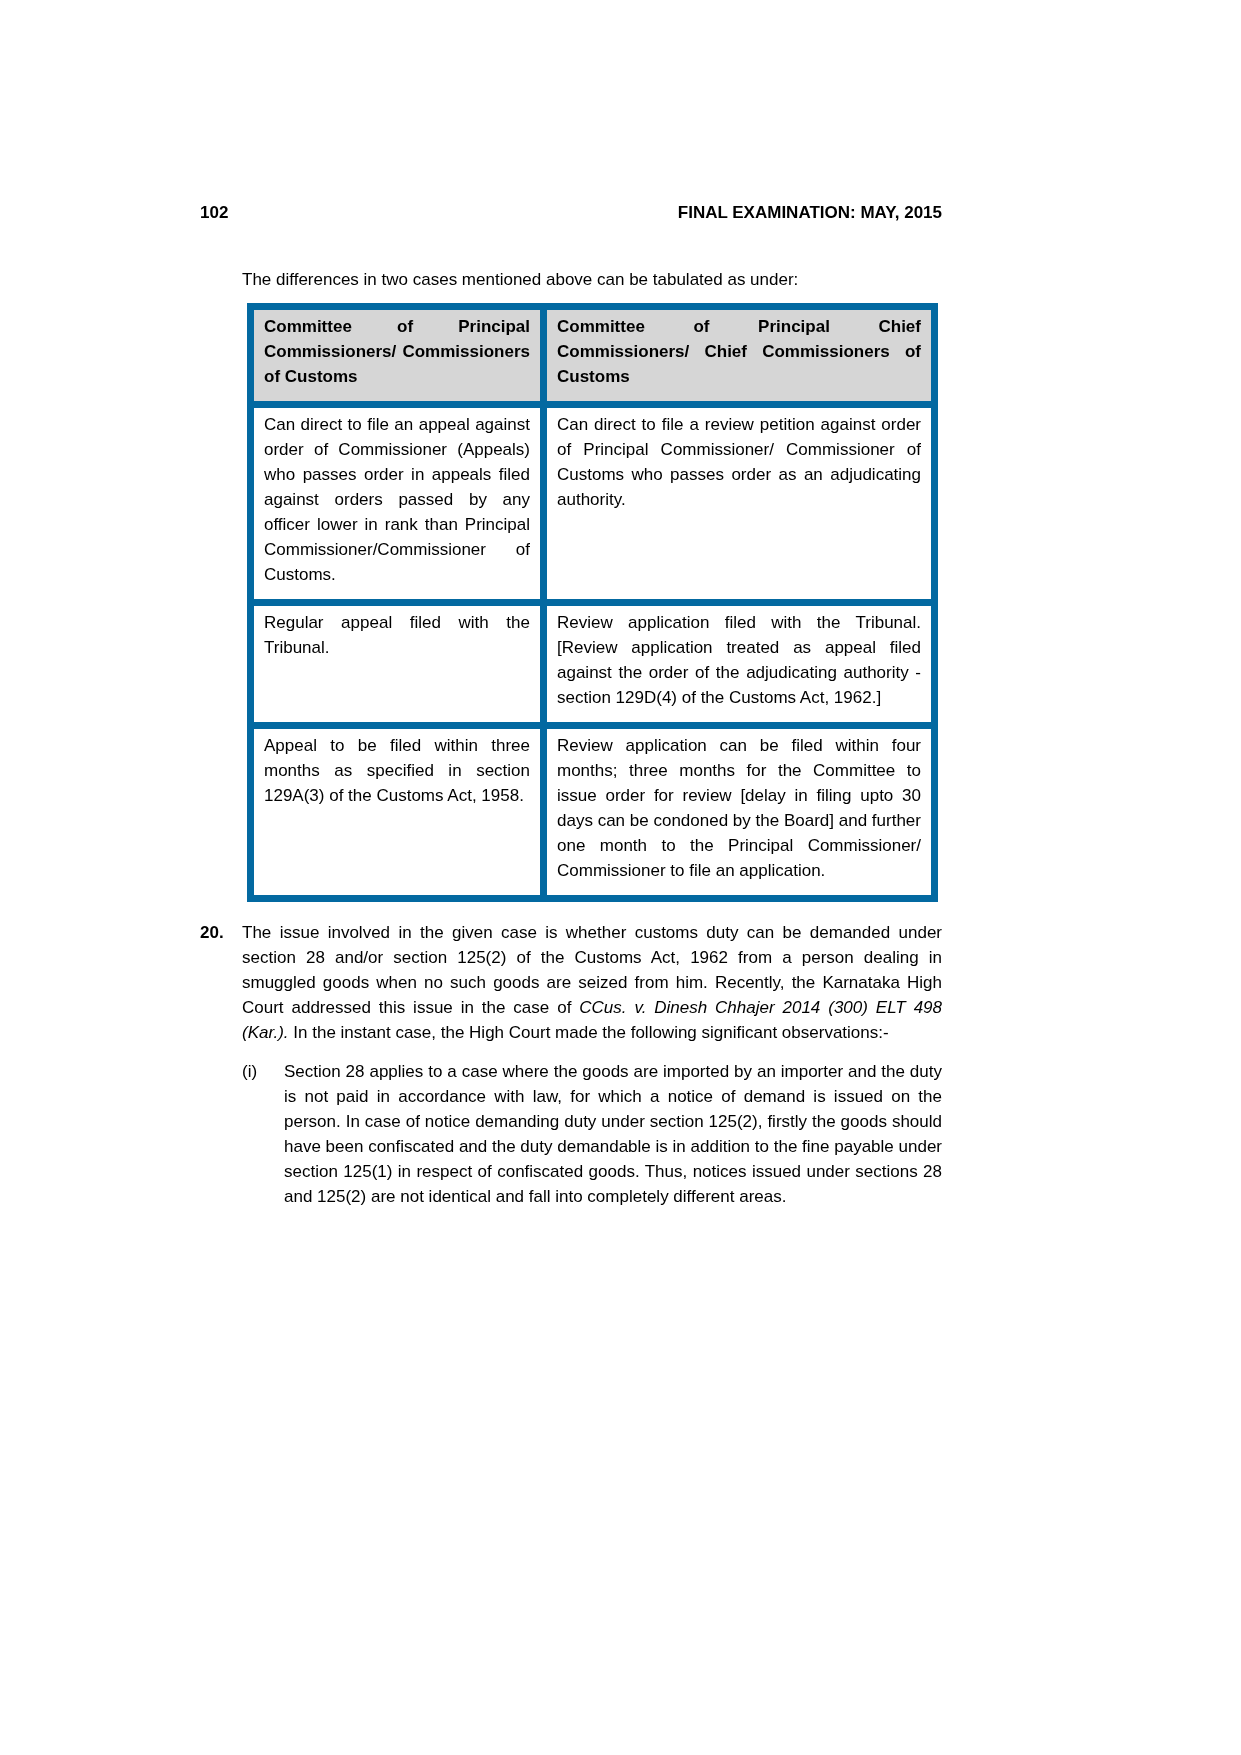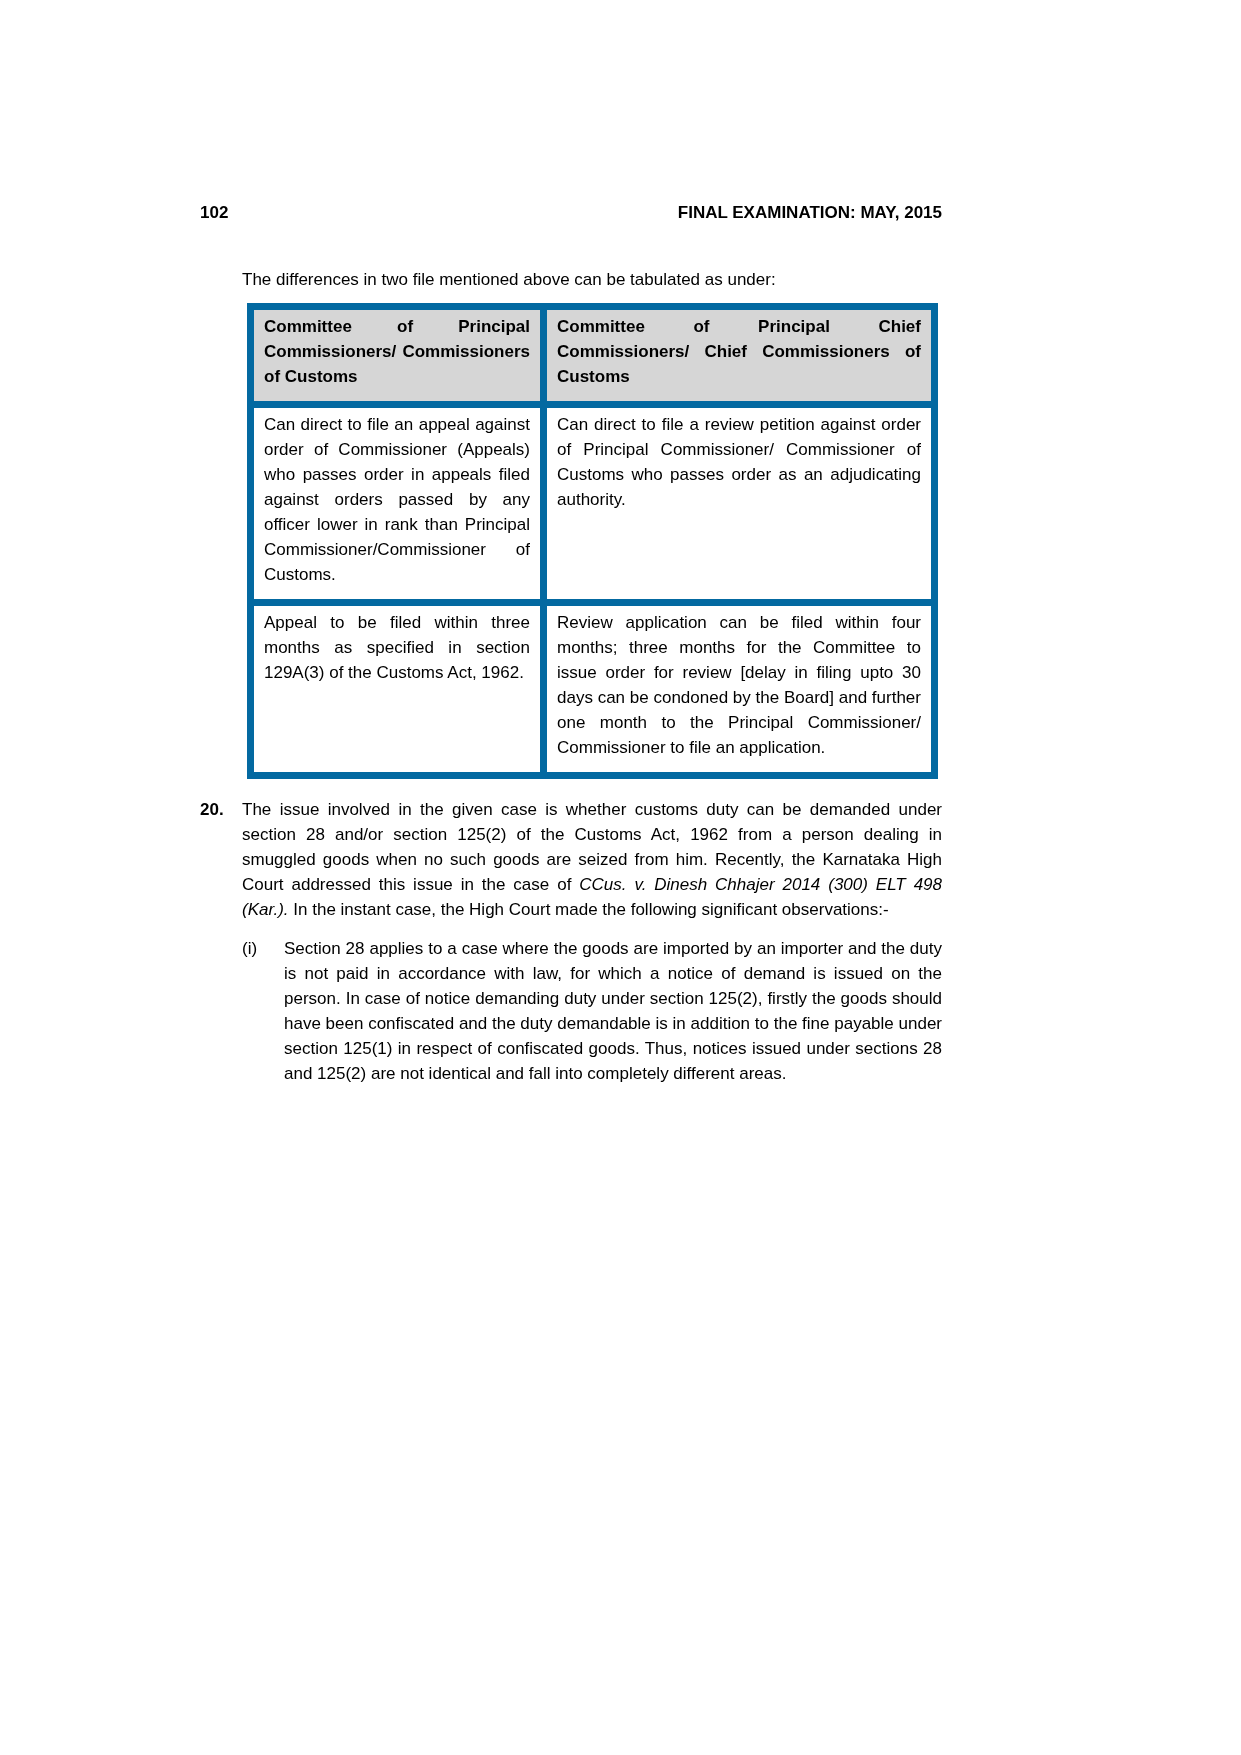--- a/index.html
+++ b/index.html
@@ -78,40 +78,44 @@
 
 <div class="page">
   <div class="content">
 
     <div class="page-header">
       <span class="page-number">102</span>
       <div class="header-title">FINAL EXAMINATION: MAY, 2015</div>
     </div>
 
 
-    <p class="table-intro">The differences in two file mentioned above can be tabulated as under:</p>
+    <p class="table-intro">The differences in two cases mentioned above can be tabulated as under:</p>
 
     <table class="diff-table">
       <colgroup>
         <col class="c1">
         <col class="c2">
       </colgroup>
       <thead>
         <tr>
           <th>Committee of Principal Commissioners/ Commissioners of Customs</th>
           <th>Committee of Principal Chief Commissioners/ Chief Commissioners of Customs</th>
         </tr>
       </thead>
       <tbody>
         <tr>
           <td>Can direct to file an appeal against order of Commissioner (Appeals) who passes order in appeals filed against orders passed by any officer lower in rank than Principal Commissioner/Commissioner of Customs.</td>
           <td>Can direct to file a review petition against order of Principal Commissioner/ Commissioner of Customs who passes order as an adjudicating authority.</td>
         </tr>
         <tr>
-          <td>Appeal to be filed within three months as specified in section 129A(3) of the Customs Act, 1962.</td>
+          <td>Regular appeal filed with the Tribunal.</td>
+          <td>Review application filed with the Tribunal. [Review application treated as appeal filed against the order of the adjudicating authority - section 129D(4) of the Customs Act, 1962.]</td>
+        </tr>
+        <tr>
+          <td>Appeal to be filed within three months as specified in section 129A(3) of the Customs Act, 1958.</td>
           <td>Review application can be filed within four months; three months for the Committee to issue order for review [delay in filing upto 30 days can be condoned by the Board] and further one month to the Principal Commissioner/ Commissioner to file an application.</td>
         </tr>
       </tbody>
     </table>
 
     <div class="numbered-item">
       <span class="item-number">20.</span>
       <span>The issue involved in the given case is whether customs duty can be demanded under section 28 and/or section 125(2) of the Customs Act, 1962 from a person dealing in smuggled goods when no such goods are seized from him.  Recently, the Karnataka High Court addressed this issue in the case of </span><span class="italic">CCus. v. Dinesh Chhajer 2014 (300) ELT 498 (Kar.).</span><span>  In the instant case, the High Court made the following significant observations:-</span>
     </div>
 

